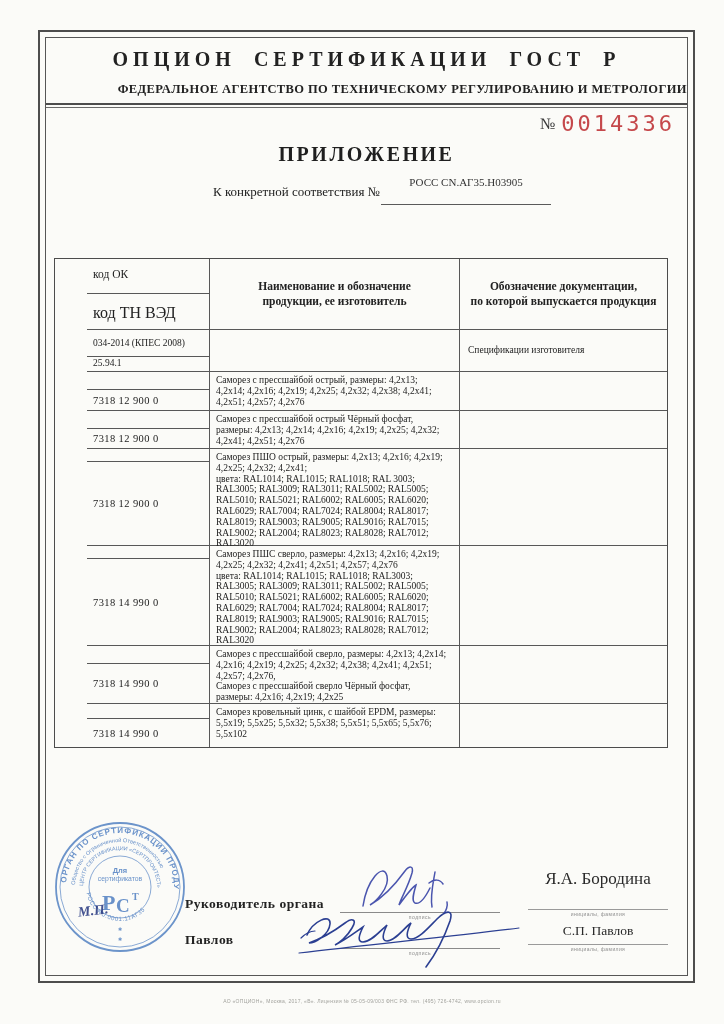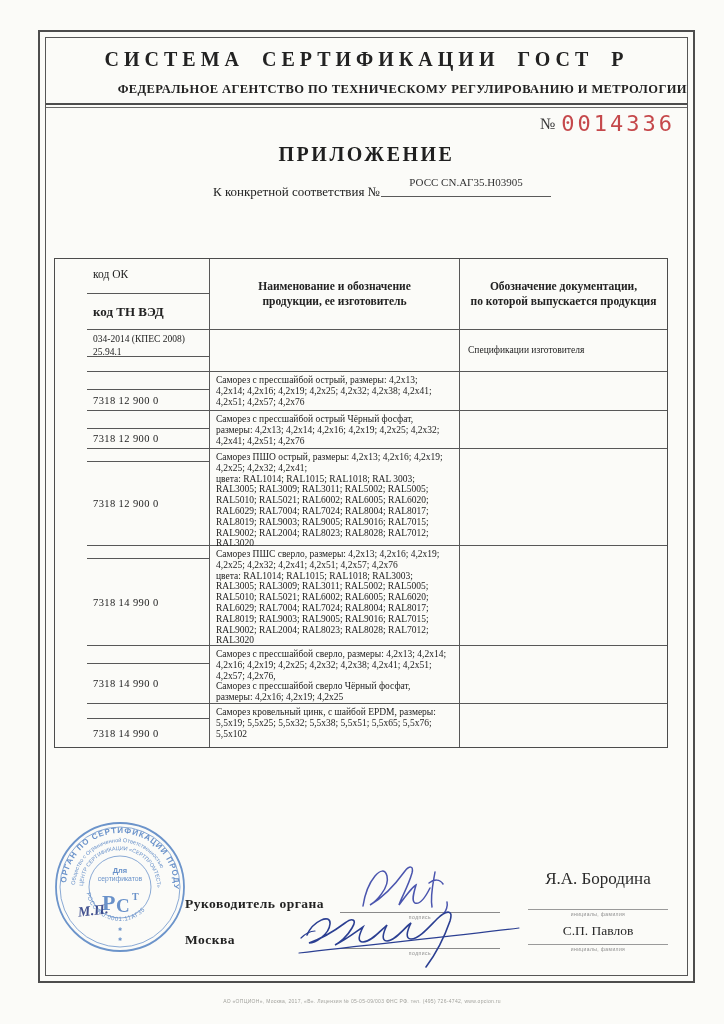--- a/index.html
+++ b/index.html
@@ -26,39 +26,39 @@
   .form-no { position:absolute; left:540px; top:112px; display:flex; align-items:flex-end; }
   .form-no .no-sign { font-size:16px; color:#3a3a3a; margin-right:6px; line-height:24px; }
   .form-no .no-digits { font-family:"DejaVu Sans Mono", monospace; font-size:22px; line-height:24px;
     letter-spacing:3px; color:#c5484b; }
 
   .appendix-title { position:absolute; left:46px; top:143px; width:641px; text-align:center;
     font-size:20px; font-weight:bold; letter-spacing:2.5px; color:#1f1f1f; }
 
   .cert-label { position:absolute; left:213px; top:184px; font-size:13px; color:#222; }
   .cert-value { position:absolute; left:381px; top:176px; width:170px; text-align:center;
-    font-size:11px; color:#333; border-bottom:1px solid #5a5a5a; padding-bottom:8px; }
+    font-size:11px; color:#333; border-bottom:1px solid #5a5a5a; padding-bottom:16px; }
 
   .list-title { position:absolute; left:46px; top:216px; width:641px; text-align:center;
     font-size:13px; font-weight:bold; line-height:18px; color:#1f1f1f; white-space:pre-line; }
 
   
   .tbl { position:absolute; left:54px; top:258px; width:614px; border:1.5px solid #4c4c4c; box-sizing:border-box;padding-left:32px; }
   .trow { display:flex; border-top:1px solid #585858; box-sizing:border-box; }
   .trow:first-child { border-top:none; }
   .c1 { width:123px; border-right:1px solid #585858; box-sizing:border-box; display:flex; flex-direction:column; }
   .c2 { width:250px; border-right:1px solid #585858; box-sizing:border-box; }
   .c3 { flex:1; box-sizing:border-box; }
   .thead { height:70px; }
   .thead .h1top { height:35px; border-bottom:1px solid #585858; box-sizing:border-box;
     font-size:11.5px; padding:9px 0 0 6px; color:#222; }
-  .thead .h1bot { font-size:13px; padding:10px 0 0 6px; color:#222;font-weight:bold; }
+  .thead .h1bot { font-size:16px; padding:10px 0 0 6px; color:#222; }
   .thead .hc { display:flex; align-items:center; justify-content:center; text-align:center;
     font-size:11.5px; font-weight:bold; line-height:15px; color:#222; white-space:pre-line; }
-  .sub-top { border-bottom:1px solid #585858; box-sizing:border-box; font-size:9.5px; line-height:13px;
+  .sub-top { border-bottom:1px solid #585858; box-sizing:border-box; font-size:9.5px; line-height:20px;
     padding:3px 2px 0 6px; color:#222; white-space:pre-line; }
   .sub-code { flex:1; display:flex; align-items:center; font-size:10.5px; padding-left:6px;
     letter-spacing:0.4px; color:#222; }
   .cell-text { font-size:9.5px; line-height:10.8px; padding:3px 4px 0 6px; color:#222; white-space:pre-line; }
   .c3 .cell-text { padding-left:8px; }
   .c3.vcenter { display:flex; align-items:center; }
   .c3.vcenter .cell-text { padding-top:0; }
   
   .r0 { height:42px; } .r1 { height:39px; } .r2 { height:38px; } .r3 { height:97px; }
   .r4 { height:100px; } .r5 { height:58px; } .r6 { height:44px; }
@@ -94,21 +94,21 @@
     font-family:"Liberation Sans", sans-serif; font-size:5px; letter-spacing:0.3px; color:#a3a39e; }
 </style>
 </head>
 <body>
 
 <div class="page">
 
   <div class="frame-outer"></div>
   <div class="frame-inner"></div>
 
-  <div class="doc-title">СИСТЕМА СЕРТИФИКАЦИИ ГОСТ Р</div>
+  <div class="doc-title">ОПЦИОН СЕРТИФИКАЦИИ ГОСТ Р</div>
   <div class="doc-subtitle">ФЕДЕРАЛЬНОЕ АГЕНТСТВО ПО ТЕХНИЧЕСКОМУ РЕГУЛИРОВАНИЮ И МЕТРОЛОГИИ</div>
   <div class="hdr-rule-a"></div>
   <div class="hdr-rule-b"></div>
 
   <div class="form-no">
     <span class="no-sign">№</span>
     <span class="no-digits">0014336</span>
   </div>
 
   <div class="appendix-title">ПРИЛОЖЕНИЕ</div>
@@ -280,21 +280,21 @@
       <text x="50" y="93" font-size="22" font-weight="bold" font-family="Liberation Serif, serif">Р</text>
       <text x="64" y="95" font-size="19" font-weight="bold" font-family="Liberation Serif, serif">С</text>
       <text x="80" y="83" font-size="10" font-weight="bold" font-family="Liberation Serif, serif">Т</text>
       <text x="68" y="114" text-anchor="middle" font-size="5">✱</text>
       <text x="68" y="124" text-anchor="middle" font-size="5">✱</text>
     </g>
   </svg>
   <div class="mp-mark">М.П.</div>
 
   <div class="role-head">Руководитель органа</div>
-  <div class="role-expert">Москва</div>
+  <div class="role-expert">Павлов</div>
 
   <div class="sig-line1"></div>
   <div class="sig-caption cap1">подпись</div>
   <div class="sig-line2"></div>
   <div class="sig-caption cap2">подпись</div>
 
   <svg class="sig-svg1" width="180" height="60" viewBox="0 0 180 60">
     <path d="M28,48 C32,22 48,4 52,18 C55,30 40,44 35,47 C49,39 62,24 70,13 C74,8 79,7 77,15 C73,29 66,40 64,47 C70,39 77,29 81,27 C79,34 76,43 80,45 C85,47 91,38 95,30 M100,14 C98,26 95,38 97,49 M94,25 C99,21 105,21 108,26 M112,44 C113,48 111,53 109,55" stroke="#4a55ae" stroke-width="1.5" fill="none" stroke-linecap="round"></path>
   </svg>
   <svg class="sig-svg2" width="230" height="75" viewBox="0 0 230 75">

